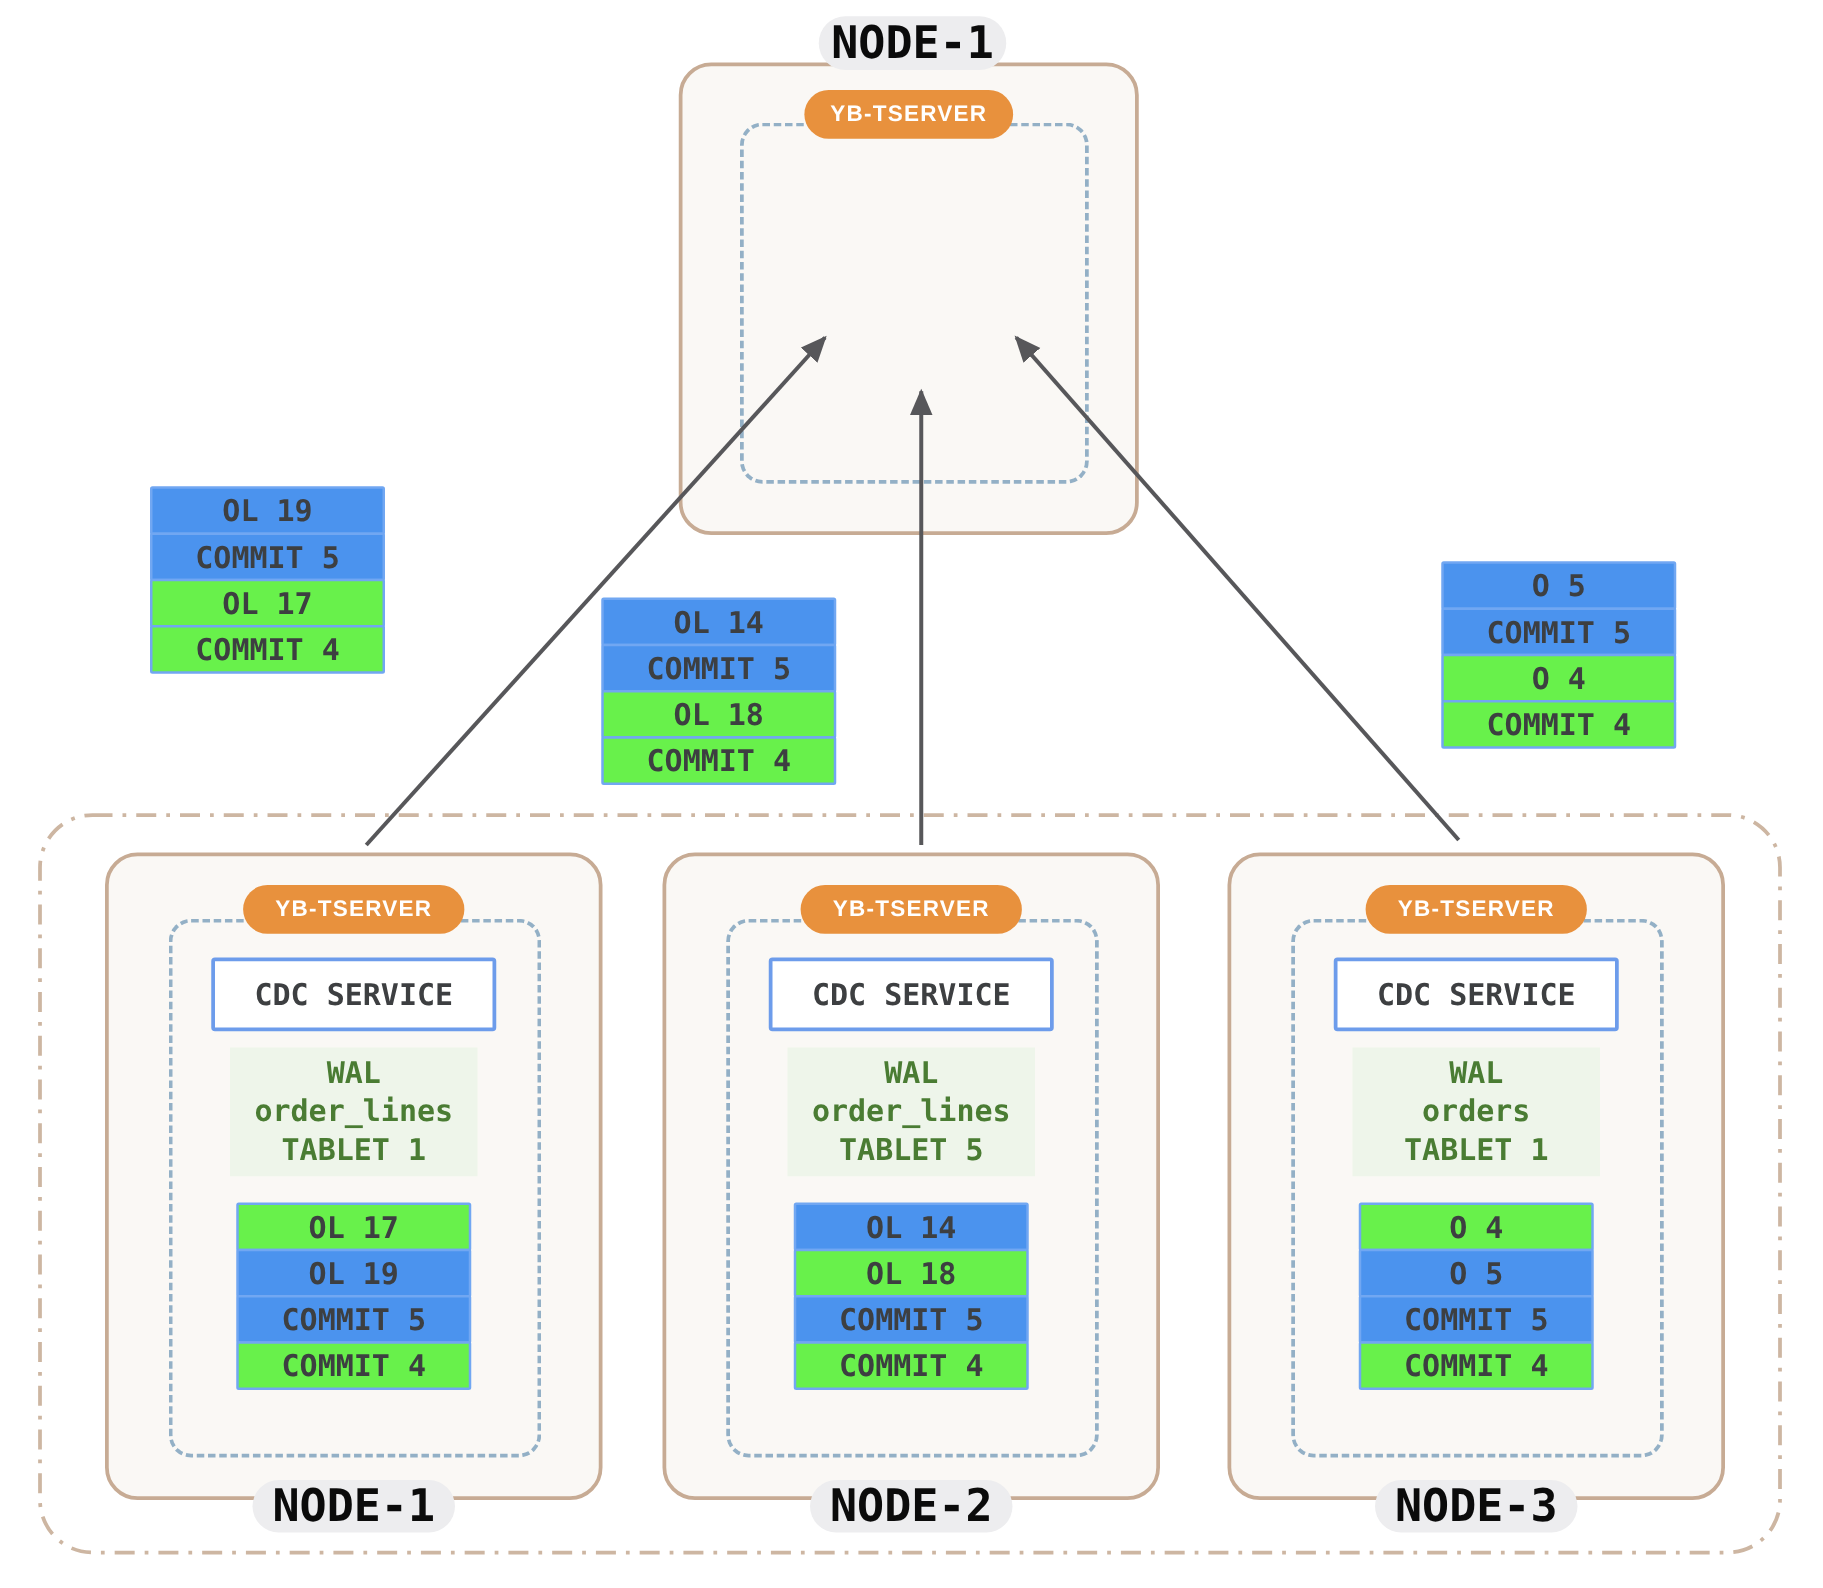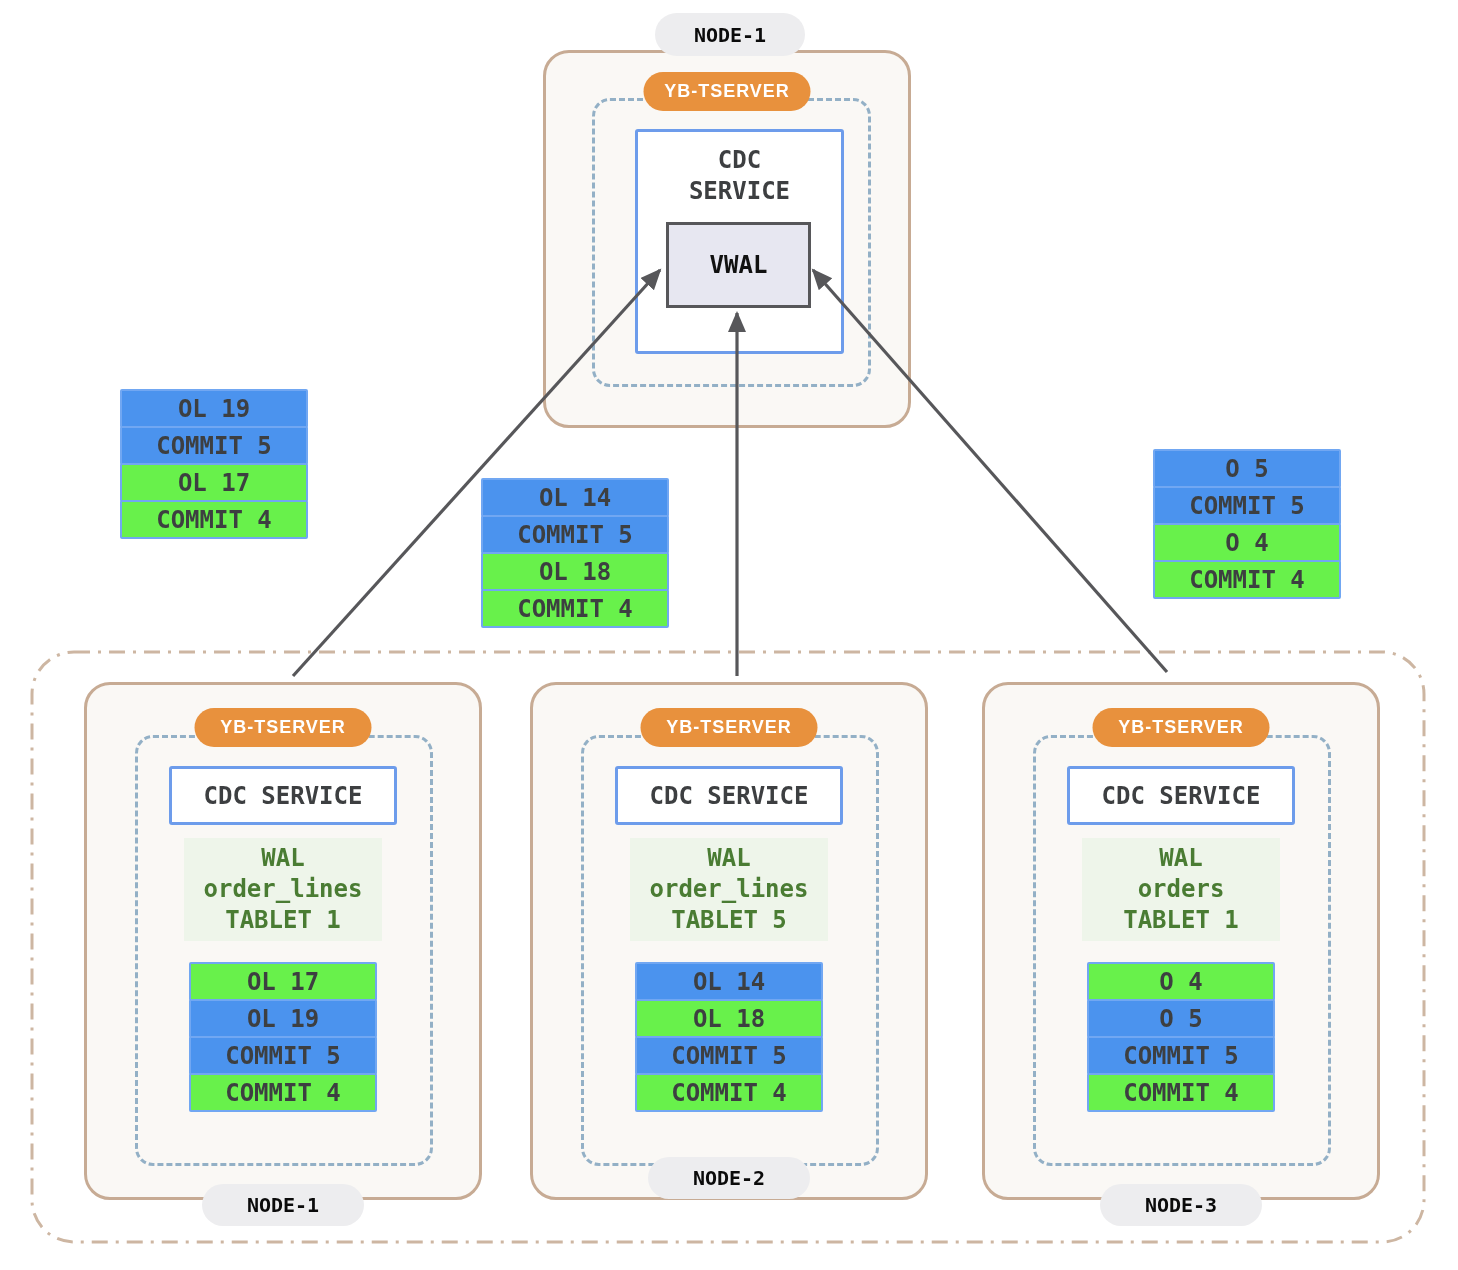--- a/index.html
+++ b/index.html
@@ -16,21 +16,21 @@
   .node-box {
     background:#faf8f5;
     border:3px solid #c7ab94;
     border-radius:26px;
   }
   
   .node-pill {
     background:#ededef;
     border-radius:22px;
     display:flex; align-items:center; justify-content:center;
-    font-weight:bold; font-size:20px; color:#0b0b0b;
+    font-weight:bold; font-size:36px; color:#0b0b0b;
     z-index:6;
   }
   
   .tserver-pill {
     background:#e8913d;
     border-radius:20px;
     display:flex; align-items:center; justify-content:center;
     font-family:"Liberation Sans", sans-serif;
     font-weight:bold; font-size:18px; color:#ffffff;
     letter-spacing:1px;
@@ -93,25 +93,20 @@
 </head>
 <body>
 
 <div class="canvas">
 
   <div class="abs node-pill" style="left:655px; top:13px; width:150px; height:43px;">NODE-1</div>
 
   <div class="abs node-box" style="left:543px; top:50px; width:368px; height:378px;">
     <div class="abs tserver-pill center-x" style="top:19px; width:167px; height:39px;">YB-TSERVER</div>
     <div class="abs dashed-box" style="left:46px; top:45px; width:279px; height:289px;"></div>
-    <div class="abs cdc-box cdc-2line" style="left:89px; top:76px; width:209px; height:225px;">
-      <div>CDC</div>
-      <div>SERVICE</div>
-      <div class="abs vwal-box" style="left:28px; top:90px; width:145px; height:86px;">VWAL</div>
-    </div>
   </div>
 
   <div class="abs record-stack" style="left:120px; top:389px;">
     <div class="record" data-color="blue">OL 19</div>
     <div class="record" data-color="blue">COMMIT 5</div>
     <div class="record" data-color="green">OL 17</div>
     <div class="record" data-color="green">COMMIT 4</div>
   </div>
 
   <div class="abs record-stack" style="left:481px; top:478px;">
@@ -158,21 +153,21 @@
       <div>WAL</div>
       <div>order_lines</div>
       <div>TABLET 5</div>
     </div>
     <div class="abs record-stack center-x" style="top:277px;">
       <div class="record" data-color="blue">OL 14</div>
       <div class="record" data-color="green">OL 18</div>
       <div class="record" data-color="blue">COMMIT 5</div>
       <div class="record" data-color="green">COMMIT 4</div>
     </div>
-    <div class="abs node-pill center-x" style="top:472px; width:162px; height:42px;">NODE-2</div>
+    <div class="abs node-pill center-x" style="top:499px; width:162px; height:42px;">NODE-2</div>
   </div>
 
   <div class="abs node-box" style="left:982px; top:682px; width:398px; height:518px;">
     <div class="abs tserver-pill center-x" style="top:23px; width:177px; height:39px;">YB-TSERVER</div>
     <div class="abs dashed-box" style="left:48px; top:50px; width:298px; height:431px;"></div>
     <div class="abs cdc-box cdc-1line center-x" style="top:81px; width:228px; height:59px;">CDC SERVICE</div>
     <div class="abs wal-box center-x" style="top:153px; width:198px; height:103px;">
       <div>WAL</div>
       <div>orders</div>
       <div>TABLET 1</div>

